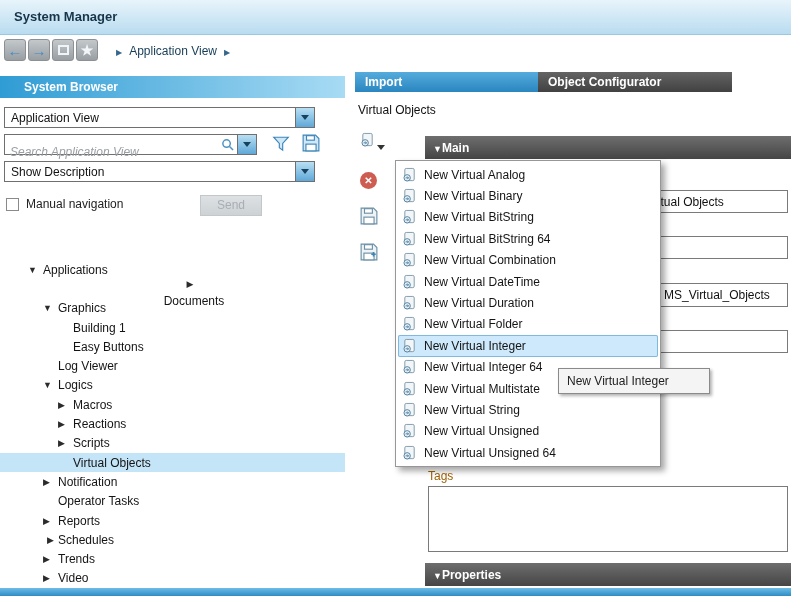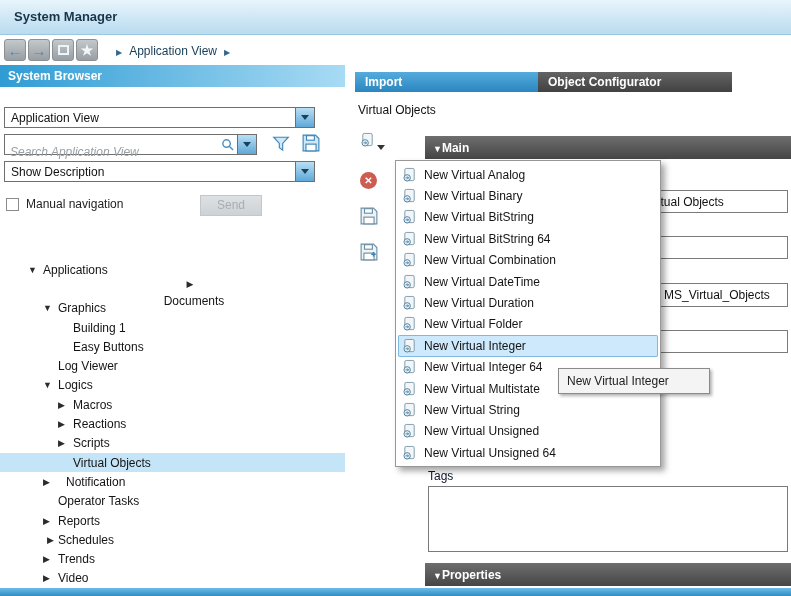--- a/index.html
+++ b/index.html
@@ -16,23 +16,23 @@
   .toolbar { position:absolute; left:0; top:36px; width:791px; height:30px; background:#fff; }
   .nav-btn { position:absolute; top:3px; width:22px; height:22px; border:1px solid #8b9094; border-radius:3px;
     background:linear-gradient(#c3c8cb,#989ea2); display:flex; align-items:center; justify-content:center;
     font-size:15px; font-weight:bold; color:#3b8ec6; cursor:pointer; }
   .nav-btn.b1{left:4px;} .nav-btn.b2{left:28px;} .nav-btn.b3{left:52px;} .nav-btn.b4{left:76px; color:#f2f6f9; font-size:14px;}
   .win-glyph { width:11px; height:10px; border:2px solid #eef4f8; background:transparent; }
   .breadcrumb { position:absolute; left:116px; top:7px; height:16px; display:flex; align-items:center; gap:7px; }
   .bc-arrow::before { content:"▶"; font-size:8px; color:#35678c; }
   .bc-label { font-size:12px; color:#173d57; }
   
-  .sb-header { position:absolute; left:0; top:65px; width:345px; height:22px;
+  .sb-header { position:absolute; left:0; top:76px; width:345px; height:22px;
     background:linear-gradient(90deg,#2f9cd4,#a8dbf4); color:#fff; font-weight:bold;
-    display:flex; align-items:center; padding-left:8px; }
+    display:flex; align-items:center; padding-left:24px; }
   .combo { position:absolute; left:4px; width:311px; height:21px; border:1px solid #6f6f6f; background:#fff; }
   .combo.v1{ top:107px; } .combo.v2{ top:161px; }
   .combo-text { position:absolute; left:6px; top:3px; font-size:12px; color:#111; }
   .combo-btn { position:absolute; right:0; top:0; width:19px; height:19px; border-left:1px solid #6f6f6f;
     background:linear-gradient(#b9dff3,#5fa8d8); display:flex; align-items:center; justify-content:center; }
   .dd-tri { width:0; height:0; border-left:4px solid transparent; border-right:4px solid transparent; border-top:5px solid #16425e; }
   .search-wrap { position:absolute; left:4px; top:134px; width:253px; height:21px; border:1px solid #6f6f6f; background:#fff; }
   .search-wrap input { position:absolute; left:5px; top:1px; width:200px; height:32px; border:none; outline:none;
     font-family:"Liberation Sans",sans-serif; font-size:12px; color:#333; background:transparent; }
   .search-wrap input::placeholder { font-style:italic; color:#9aa0a4; }
@@ -69,21 +69,21 @@
     background:linear-gradient(#6e6e6e,#454545); color:#fff; font-size:12px; font-weight:bold;
     display:flex; align-items:center; gap:0; padding-left:8px; }
   .sec-hdr.main { top:136px; } .sec-hdr.props { top:563px; }
   .sec-tri::before { content:"▼"; font-size:9px; color:#fff; }
   .fbox { position:absolute; border:1px solid #7a7a7a; background:#fff; font-size:12px; color:#111;
     display:flex; align-items:center; white-space:nowrap; overflow:hidden; }
   .f-name { left:553px; top:190px; width:235px; height:23px; padding-left:92px; }
   .f-desc { left:430px; top:236px; width:358px; height:23px; }
   .f-path { left:430px; top:283px; width:358px; height:24px; padding-left:233px; }
   .f-extra { left:430px; top:330px; width:358px; height:23px; }
-  .tags-label { position:absolute; left:428px; top:469px; font-size:12px; color:#0f172a; }
+  .tags-label { position:absolute; left:428px; top:469px; font-size:12px; color:#a16207; }
   .tags-box { position:absolute; left:428px; top:486px; width:360px; height:66px; border:1px solid #7a7a7a; background:#fff; }
   .bottom-strip { position:absolute; left:0; top:588px; width:791px; height:8px;
     background:linear-gradient(#6cbde8,#2f8cc4); }
   
   .menu { position:absolute; left:395px; top:160px; width:266px; padding:3px 0;
     background:#fff; border:1px solid #979797; box-shadow:4px 4px 6px rgba(0,0,0,.35); z-index:50; }
   .menu-item { height:21.4px; margin:0 2px; padding-left:4px; display:flex; align-items:center; gap:7px; cursor:pointer; }
   .menu-item .mi-label { font-size:12px; color:#141414; white-space:nowrap; }
   .menu-item.highlighted { background:#cde9fb; box-shadow:inset 0 0 0 1px #7fb9dd; border-radius:2px; }
   .obj-icon { width:15px; height:16px; display:inline-flex; flex:0 0 15px; }
@@ -204,21 +204,21 @@
     <span class="nlabel">Reactions</span>
   </div>
     <div class="node collapsed" style="padding-left: 58px;">
     <span class="arrow"></span>
     <span class="nlabel">Scripts</span>
   </div>
     <div class="node leaf selected" style="padding-left: 58px;">
     <span class="arrow"></span>
     <span class="nlabel">Virtual Objects</span>
   </div>
-    <div class="node collapsed" style="padding-left: 43px; gap: 8px;">
+    <div class="node collapsed" style="padding-left: 43px;">
     <span class="arrow"></span>
     <span class="nlabel">Notification</span>
   </div>
     <div class="node leaf" style="padding-left: 43px;">
     <span class="arrow"></span>
     <span class="nlabel">Operator Tasks</span>
   </div>
     <div class="node collapsed" style="padding-left: 43px;">
     <span class="arrow"></span>
     <span class="nlabel">Reports</span>

